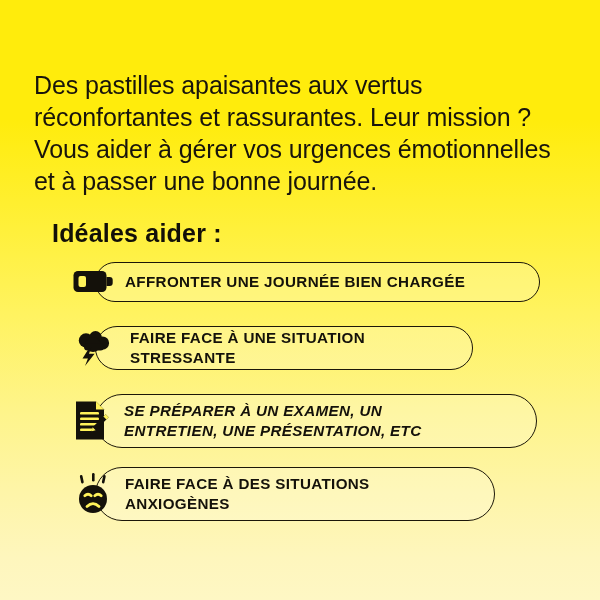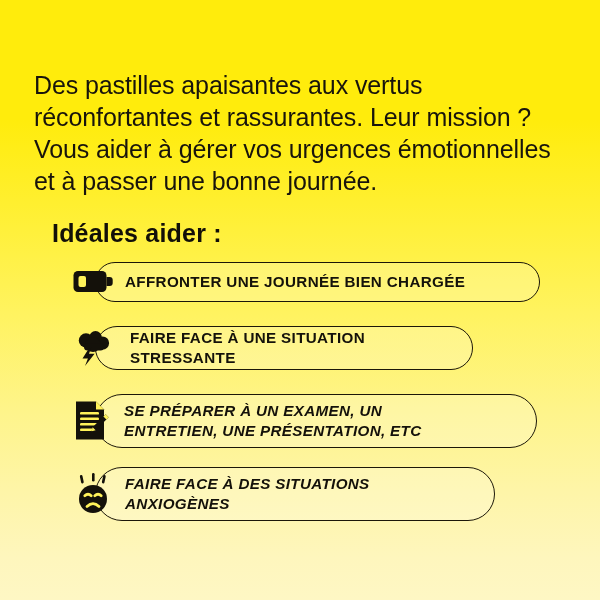--- a/index.html
+++ b/index.html
@@ -99,21 +99,21 @@
     box-sizing: border-box;
   }
   .pill-text {
     white-space: pre-line;
   }
 
   
   .row-0 .pill { width: 445px; height: 40px; padding: 0 0 0 29px; }
   .row-1 .pill { width: 378px; height: 44px; padding: 0 0 0 34px; }
   .row-2 .pill { width: 442px; height: 54px; padding: 0 0 0 28px; }
-  .row-3 .pill { width: 400px; height: 54px; padding: 0 0 0 29px; font-style: italic; }
+  .row-3 .pill { width: 400px; height: 54px; padding: 0 0 0 29px; }
 
   .row-0 { height: 48px; }
   .row-1 { height: 62px; }
   .row-2 { height: 62px; font-style: italic; }
   .row-3 { height: 62px; }
 </style>
 </head>
 <body>
 
 <div class="poster">

